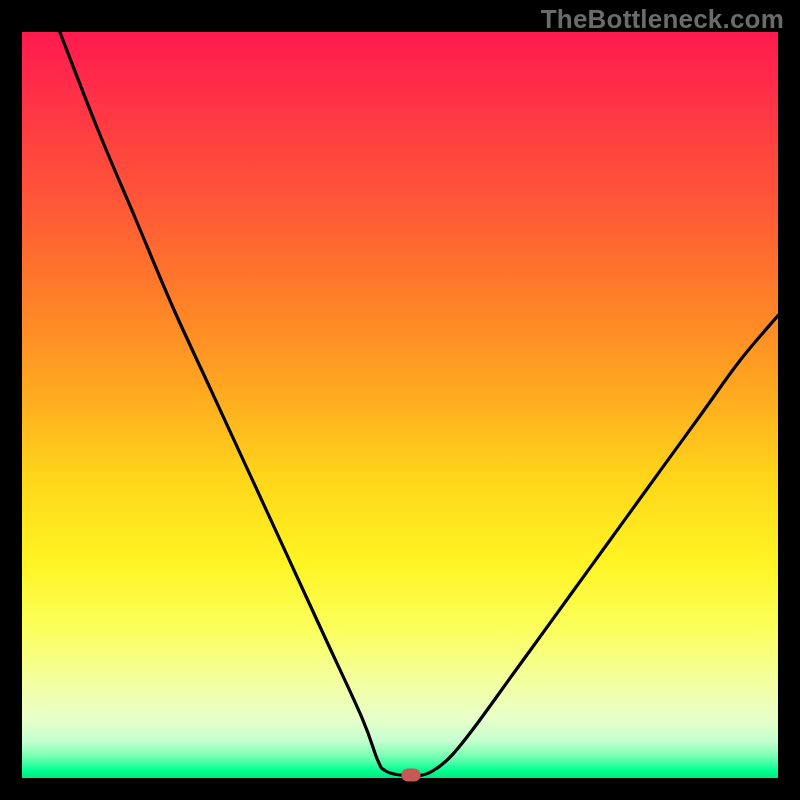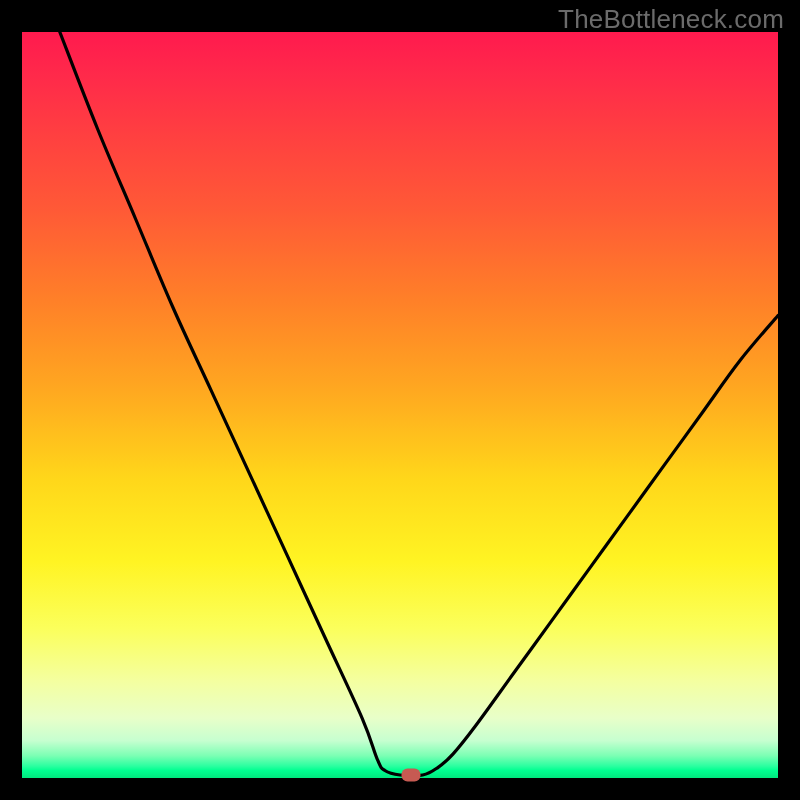--- a/index.html
+++ b/index.html
@@ -15,21 +15,21 @@
     position: relative;
     width: 800px;
     height: 800px;
     background: #000;
   }
   .watermark {
     position: absolute;
     top: 4px;
     right: 16px;
     font-size: 26px;
-    font-weight: 400;
+    font-weight: 700;
     color: #6b6b6b;
     letter-spacing: 0.2px;
     z-index: 5;
   }
   .plot {
     position: absolute;
     left: 22px;
     top: 32px;
     width: 756px;
     height: 746px;

